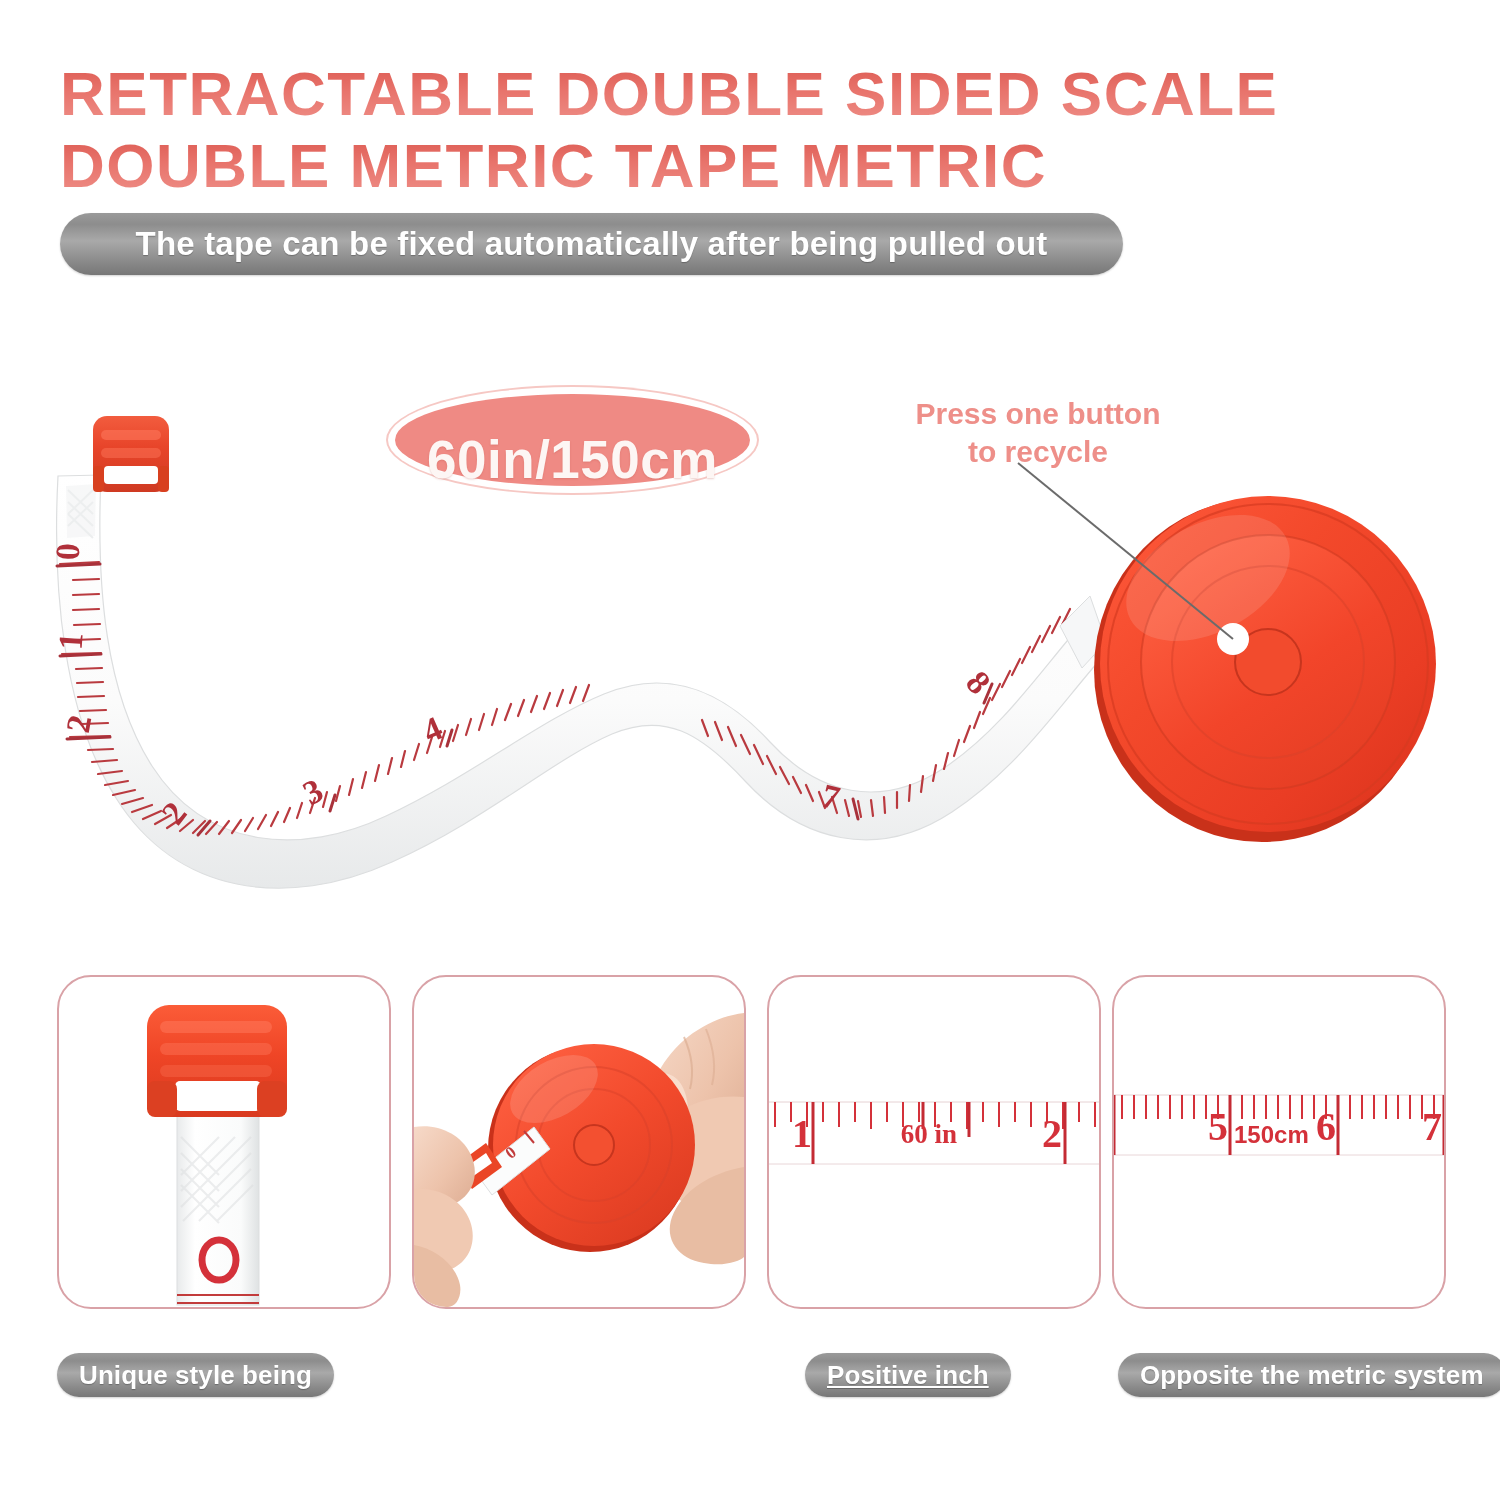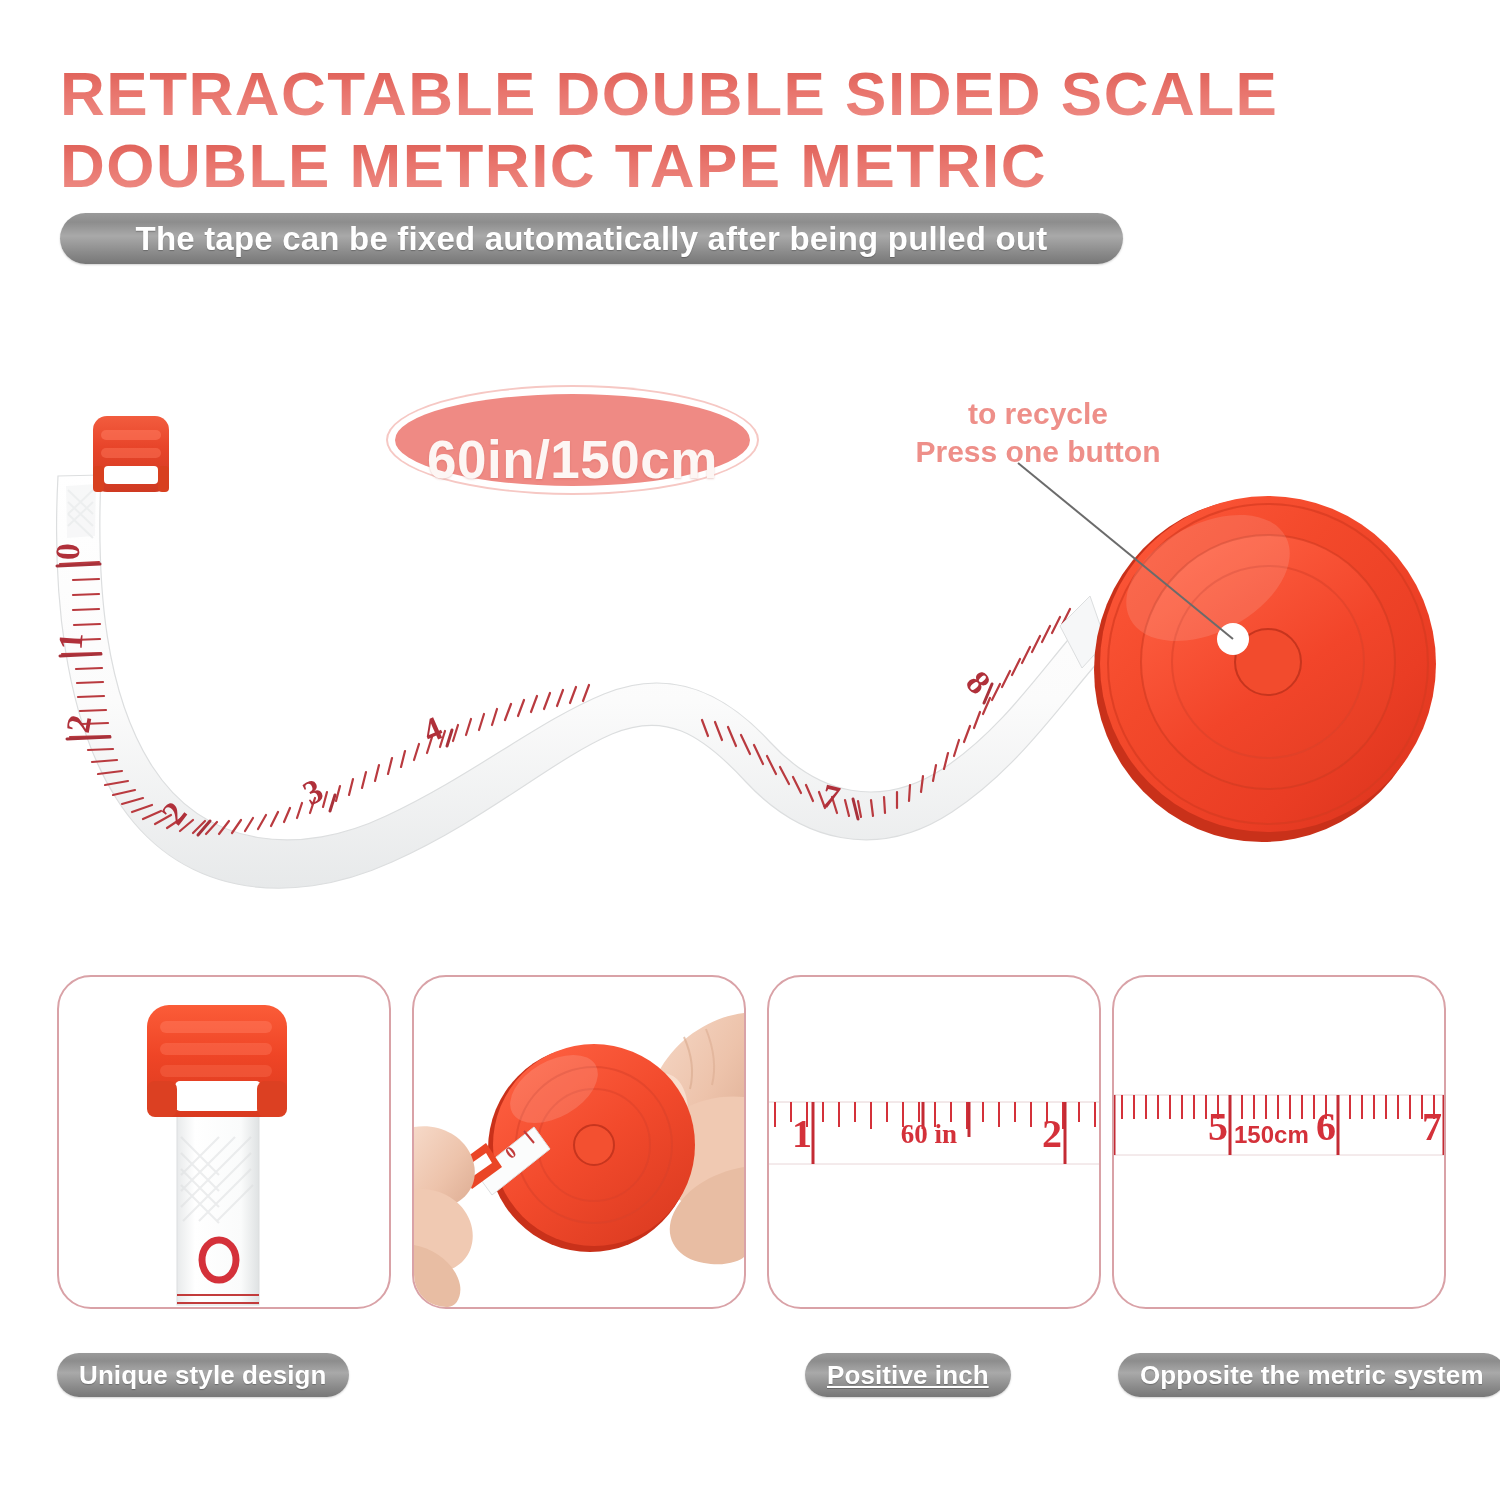--- a/index.html
+++ b/index.html
@@ -45,21 +45,21 @@
     font-weight: bold;
     display: flex;
     align-items: center;
     justify-content: center;
     box-shadow: 0 1px 2px rgba(0,0,0,0.18);
     text-shadow: 0 1px 1px rgba(0,0,0,0.25);
   }
   #subtitle-pill {
     position: absolute;
     left: 60px; top: 213px;
-    width: 1063px; height: 51px;
+    width: 1063px; height: 62px;
     font-size: 33px;
     letter-spacing: 0.2px;
   }
 
   
   #hero {
     position: absolute;
     left: 0; top: 290px;
     width: 1500px; height: 660px;
   }
@@ -360,22 +360,22 @@
     </g>
 
     <line x1="1018" y1="173" x2="1233" y2="349" stroke="#6b6b6b" stroke-width="2"></line>
   </svg>
 
   <div id="size-badge">
     <span id="size-badge-label">60in/150cm</span>
   </div>
 
   <div id="recycle-callout">
+    <div>Press one button</div>
     <div>to recycle</div>
-    <div>Press one button</div>
   </div>
 </div>
 
 <div id="thumbs">
 
   <div class="thumb-cell" id="cell-1">
     <div class="thumb-frame">
       <svg class="thumb-svg" viewBox="0 0 330 330">
         <defs>
           <linearGradient id="clip1" x1="0" y1="0" x2="0" y2="1">
@@ -410,21 +410,21 @@
           <rect x="101" y="44" width="112" height="12" rx="6" fill="#ff7a5e" opacity="0.5"></rect>
           <rect x="101" y="66" width="112" height="12" rx="6" fill="#ff7a5e" opacity="0.4"></rect>
           <rect x="101" y="88" width="112" height="12" rx="6" fill="#ff7a5e" opacity="0.3"></rect>
           <rect x="116" y="104" width="86" height="30" rx="5" fill="#ffffff"></rect>
           <rect x="88" y="104" width="30" height="36" rx="8" fill="#dc4022"></rect>
           <rect x="198" y="104" width="30" height="36" rx="8" fill="#dc4022"></rect>
         </g>
       </svg>
     </div>
   </div>
-  <div class="gray-pill thumb-caption" id="caption-1">Unique style design</div>
+  <div class="gray-pill thumb-caption" id="caption-1">Unique style being</div>
 
   <div class="thumb-cell" id="cell-2">
     <div class="thumb-frame">
       <svg class="thumb-svg" viewBox="0 0 330 330">
         <defs>
           <linearGradient id="skin1" x1="0" y1="0" x2="1" y2="1">
             <stop offset="0%" stop-color="#f6d9c8"></stop>
             <stop offset="55%" stop-color="#edc3ab"></stop>
             <stop offset="100%" stop-color="#dcab91"></stop>
           </linearGradient>

